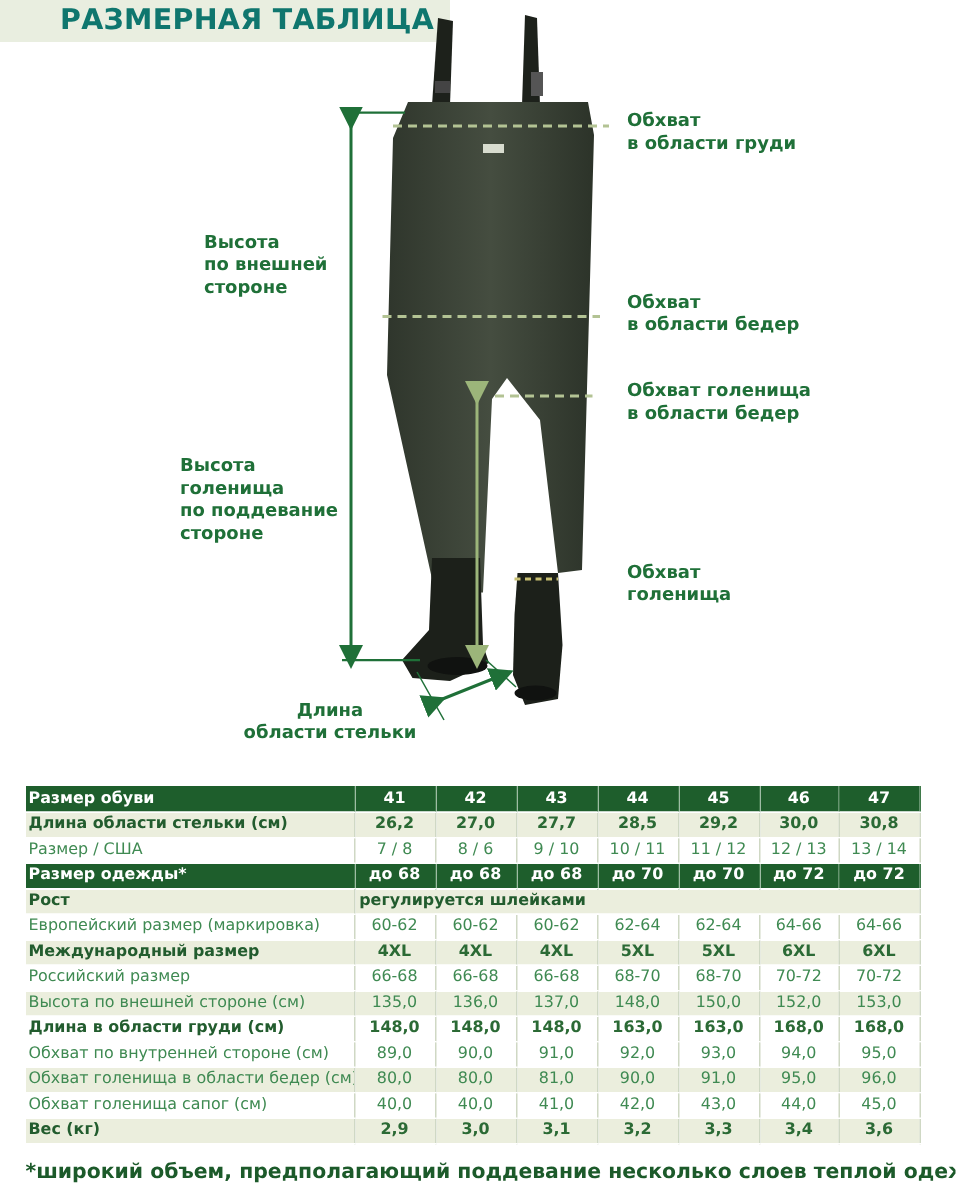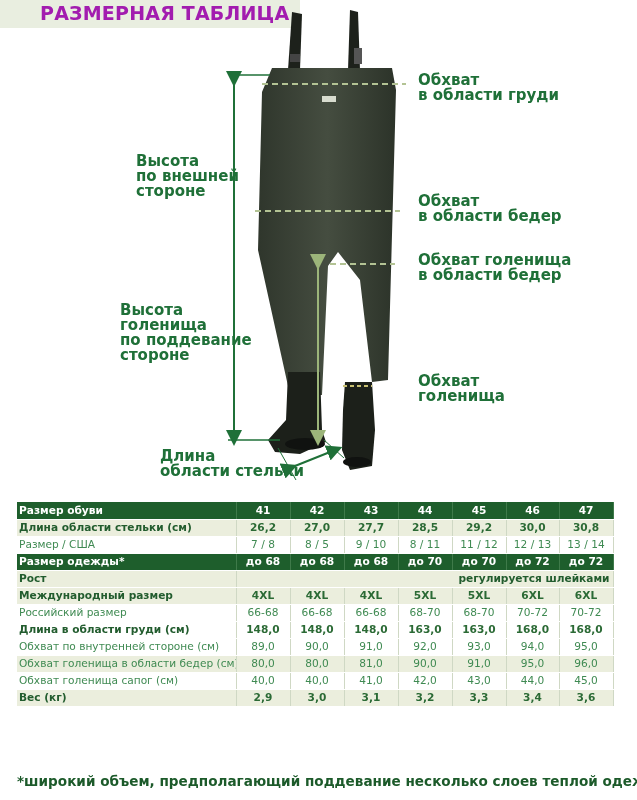--- a/index.html
+++ b/index.html
@@ -5,45 +5,45 @@
     * { box-sizing: border-box; margin: 0; padding: 0; }
     html, body { width: 637px; height: 800px; background: #ffffff; overflow: hidden; }
     body { position: relative; font-family: "DejaVu Sans", "Liberation Sans", sans-serif; color: #1e6a32; }
 
     .title-banner {
       position: absolute; left: 0; top: 0; width: 300px; height: 28px;
       background: #e9eee0;
     }
     .title-text {
       position: absolute; left: 40px; top: 2px;
-      font-weight: bold; font-size: 19px; color: #a21caf; letter-spacing: 0.2px;
+      font-weight: bold; font-size: 19px; color: #0f766e; letter-spacing: 0.2px;
       white-space: nowrap;
     }
 
     .figure { position: absolute; left: 0; top: 0; width: 637px; height: 490px; }
     .label {
-      position: absolute; font-weight: bold; font-size: 15px; line-height: 15px;
+      position: absolute; font-weight: bold; font-size: 12px; line-height: 15px;
       color: #1f7038; white-space: nowrap;
     }
 
     .table-wrap { position: absolute; left: 17px; top: 502px; width: 596px; }
-    table { border-collapse: collapse; width: 596px; table-layout: fixed; }
+    table { border-collapse: collapse; width: 596px; table-layout: fixed; margin-top: 22px; }
     td {
       height: 17px; font-size: 10.6px; line-height: 15px; padding: 0 3px;
       border-right: 1px solid #cfd8c4; border-bottom: 1px solid #ffffff;
       color: #3f8a52; white-space: nowrap; overflow: hidden;
     }
     td.num { text-align: center; }
     td.name { text-align: left; padding-left: 2px; }
     tr.hdr td { background: #1e5e2c; color: #ffffff; font-weight: bold; border-right: 1px solid #3f7a4a; }
     tr.beige td { background: #ebeedd; }
     tr.white td { background: #ffffff; }
     tr.bold td { font-weight: bold; color: #225c2e; }
     tr.bold td.num { color: #2b6a35; }
-    td.span { text-align: right; font-weight: bold; color: #2a6632; }
+    td.span { text-align: left; font-weight: bold; color: #2a6632; }
 
     .footnote {
       position: absolute; left: 17px; top: 773px; font-size: 13.6px; font-weight: bold;
       color: #1c5a2a; white-space: nowrap;
     }
   </style>
 </head>
 <body>
 
 <div class="title-banner">
@@ -118,21 +118,21 @@
   <div class="label" style="left:120px; top:303px;">
     <div>Высота</div>
     <div>голенища</div>
     <div>по поддевание</div>
     <div>стороне</div>
   </div>
   <div class="label" style="left:418px; top:374px;">
     <div>Обхват</div>
     <div>голенища</div>
   </div>
-  <div class="label" style="left:160px; top:449px; text-align:left; width:120px;">
+  <div class="label" style="left:160px; top:466px; text-align:center; width:120px;">
     <div>Длина</div>
     <div>области стельки</div>
   </div>
 </div>
 
 <div class="table-wrap">
   <table>
     <colgroup>
       <col style="width:219px">
         <col style="width:54px">
@@ -160,60 +160,80 @@
           <td class="num">27,0</td>
           <td class="num">27,7</td>
           <td class="num">28,5</td>
           <td class="num">29,2</td>
           <td class="num">30,0</td>
           <td class="num">30,8</td>
         </tr>
         <tr class="white">
           <td class="name">Размер / США</td>
           <td class="num">7 / 8</td>
-          <td class="num">8 / 5</td>
+          <td class="num">8 / 6</td>
           <td class="num">9 / 10</td>
-          <td class="num">8 / 11</td>
+          <td class="num">10 / 11</td>
           <td class="num">11 / 12</td>
           <td class="num">12 / 13</td>
           <td class="num">13 / 14</td>
         </tr>
         <tr class="hdr">
           <td class="name">Размер одежды*</td>
           <td class="num">до 68</td>
           <td class="num">до 68</td>
           <td class="num">до 68</td>
           <td class="num">до 70</td>
           <td class="num">до 70</td>
           <td class="num">до 72</td>
           <td class="num">до 72</td>
         </tr>
         <tr class="beige bold">
           <td class="name">Рост</td>
           <td colspan="7" class="span">регулируется шлейками</td>
         </tr>
+        <tr class="white">
+          <td class="name">Европейский размер (маркировка)</td>
+          <td class="num">60-62</td>
+          <td class="num">60-62</td>
+          <td class="num">60-62</td>
+          <td class="num">62-64</td>
+          <td class="num">62-64</td>
+          <td class="num">64-66</td>
+          <td class="num">64-66</td>
+        </tr>
         <tr class="beige bold">
           <td class="name">Международный размер</td>
           <td class="num">4XL</td>
           <td class="num">4XL</td>
           <td class="num">4XL</td>
           <td class="num">5XL</td>
           <td class="num">5XL</td>
           <td class="num">6XL</td>
           <td class="num">6XL</td>
         </tr>
         <tr class="white">
           <td class="name">Российский размер</td>
           <td class="num">66-68</td>
           <td class="num">66-68</td>
           <td class="num">66-68</td>
           <td class="num">68-70</td>
           <td class="num">68-70</td>
           <td class="num">70-72</td>
           <td class="num">70-72</td>
+        </tr>
+        <tr class="beige">
+          <td class="name">Высота по внешней стороне (см)</td>
+          <td class="num">135,0</td>
+          <td class="num">136,0</td>
+          <td class="num">137,0</td>
+          <td class="num">148,0</td>
+          <td class="num">150,0</td>
+          <td class="num">152,0</td>
+          <td class="num">153,0</td>
         </tr>
         <tr class="white bold">
           <td class="name">Длина в области груди (см)</td>
           <td class="num">148,0</td>
           <td class="num">148,0</td>
           <td class="num">148,0</td>
           <td class="num">163,0</td>
           <td class="num">163,0</td>
           <td class="num">168,0</td>
           <td class="num">168,0</td>

